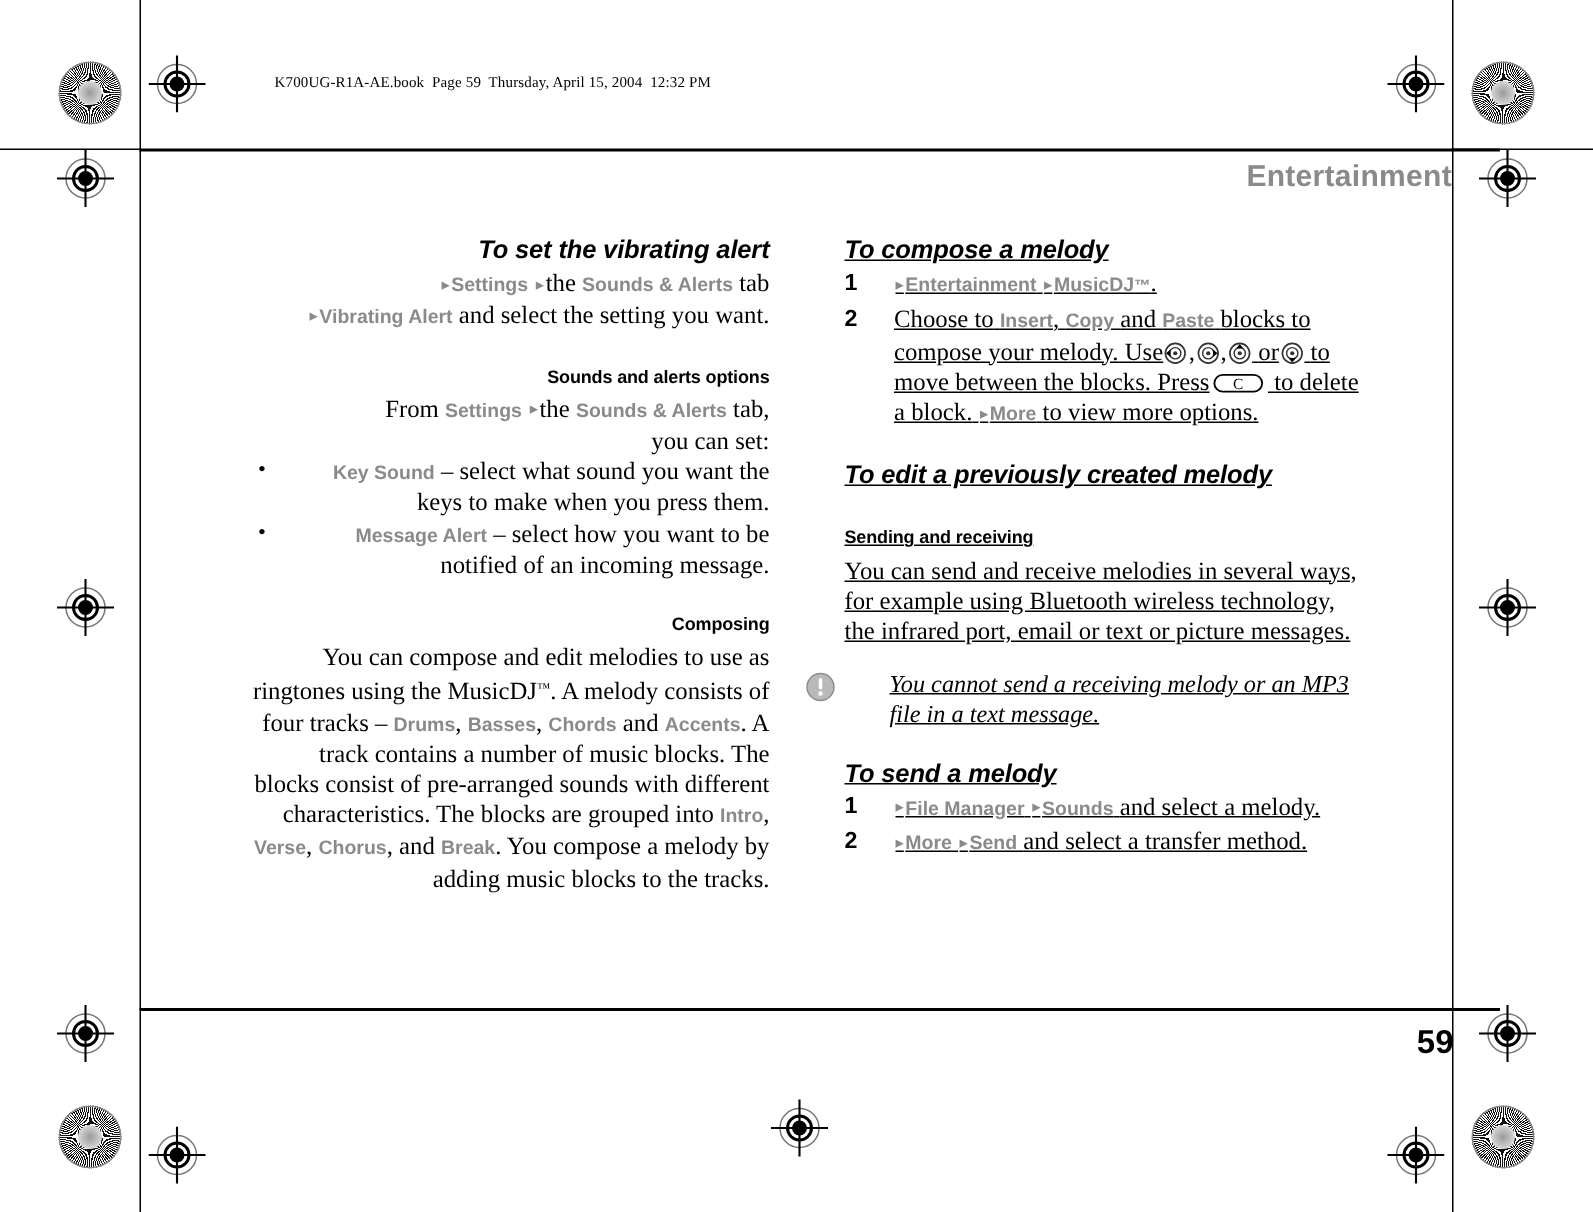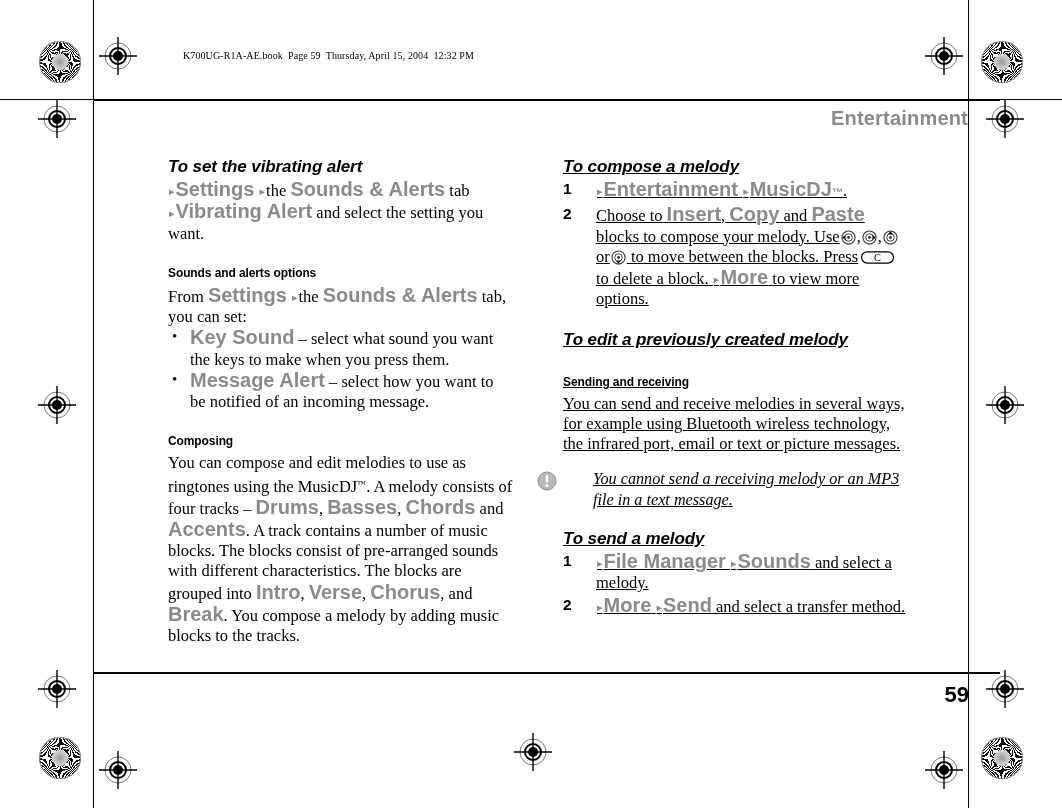--- a/index.html
+++ b/index.html
@@ -86,21 +86,21 @@
   }
 
   
   .col {
     position: absolute;
     top: 157px;
     width: 345px;
     font-size: 16.5px;
     line-height: 20.2px;
   }
-  .col-left  { left: 168px; }
+  .col-left  { left: 168px; text-align: right; }
   .col-right { left: 563px; text-decoration: underline; }
 
   h3.proc {
     font-family: "Liberation Sans", sans-serif;
     font-style: italic;
     font-weight: bold;
     font-size: 17px;
     margin: 0 0 2px 0;
     color: #000;
     letter-spacing: -0.1px;
@@ -121,21 +121,21 @@
     font-family: "Liberation Serif", serif;
     font-size: 16.5px;
     line-height: 20.2px;
   }
 
   
   .ui {
     font-family: "Liberation Sans", sans-serif;
     font-weight: bold;
     color: #8a8a8a;
-    font-size: 20px;
+    font-size: 13px;
   }
   .arrow {
     font-family: "Liberation Sans", sans-serif;
     color: #8a8a8a;
     font-size: 11px;
     vertical-align: 1.5px;
     padding: 0 1px;
   }
 
   

